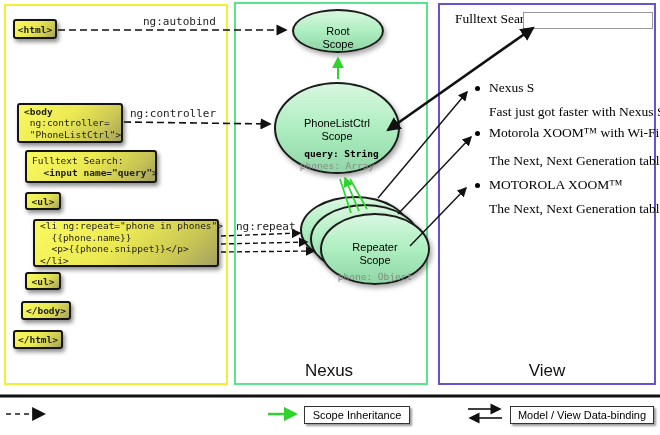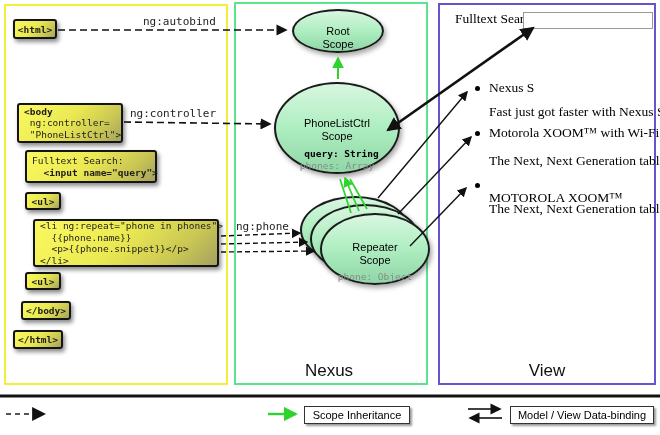--- a/index.html
+++ b/index.html
@@ -87,21 +87,21 @@
   <div class="codebox tagbox" style="left:21px;top:301px;width:50px;height:19px;">
     <pre>&lt;/body&gt;</pre>
   </div>
 
   <div class="codebox tagbox" style="left:13px;top:330px;width:50px;height:19px;">
     <pre>&lt;/html&gt;</pre>
   </div>
 
   <div class="edge-label" style="left:143px;top:15px;">ng:autobind</div>
   <div class="edge-label" style="left:130px;top:107px;">ng:controller</div>
-  <div class="edge-label" style="left:236px;top:220px;">ng:phone</div>
+  <div class="edge-label" style="left:236px;top:220px;">ng:repeat</div>
 
   <div class="ellipse" style="left:292px;top:9px;width:92px;height:44px;">
     <div class="etitle">Root
 Scope</div>
   </div>
 
   <div class="ellipse" style="left:274px;top:82px;width:126px;height:92px;">
     <div class="etitle">PhoneListCtrl
 Scope</div>
     <div class="mono-prop prop-bold" style="margin-top:5px;padding-left:9px;">query: String</div>
@@ -121,21 +121,21 @@
 
   <span class="bullet" style="left:475px;top:86px;"></span>
   <div class="view-text" style="left:489px;top:80px;">Nexus S</div>
   <div class="view-text" style="left:489px;top:104px;">Fast just got faster with Nexus S.</div>
 
   <span class="bullet" style="left:475px;top:131px;"></span>
   <div class="view-text" style="left:489px;top:125px;">Motorola XOOM™ with Wi-Fi</div>
   <div class="view-text" style="left:489px;top:153px;">The Next, Next Generation tablet.</div>
 
   <span class="bullet" style="left:475px;top:183px;"></span>
-  <div class="view-text" style="left:489px;top:190px;">MOTOROLA XOOM™</div>
+  <div class="view-text" style="left:489px;top:177px;">MOTOROLA XOOM™</div>
   <div class="view-text" style="left:489px;top:201px;">The Next, Next Generation tablet.</div>
 
   <div class="legend-box" style="left:304px;top:406px;width:104px;">Scope Inheritance</div>
   <div class="legend-box" style="left:510px;top:406px;width:142px;">Model / View Data-binding</div>
 
   <svg class="svg-overlay" viewBox="0 0 660 435">
     <defs>
       <marker id="ab" viewBox="0 0 10 10" refX="8.5" refY="5" markerWidth="7" markerHeight="7" orient="auto-start-reverse">
         <path d="M0,0 L10,5 L0,10 z" fill="#111"></path>
       </marker>

